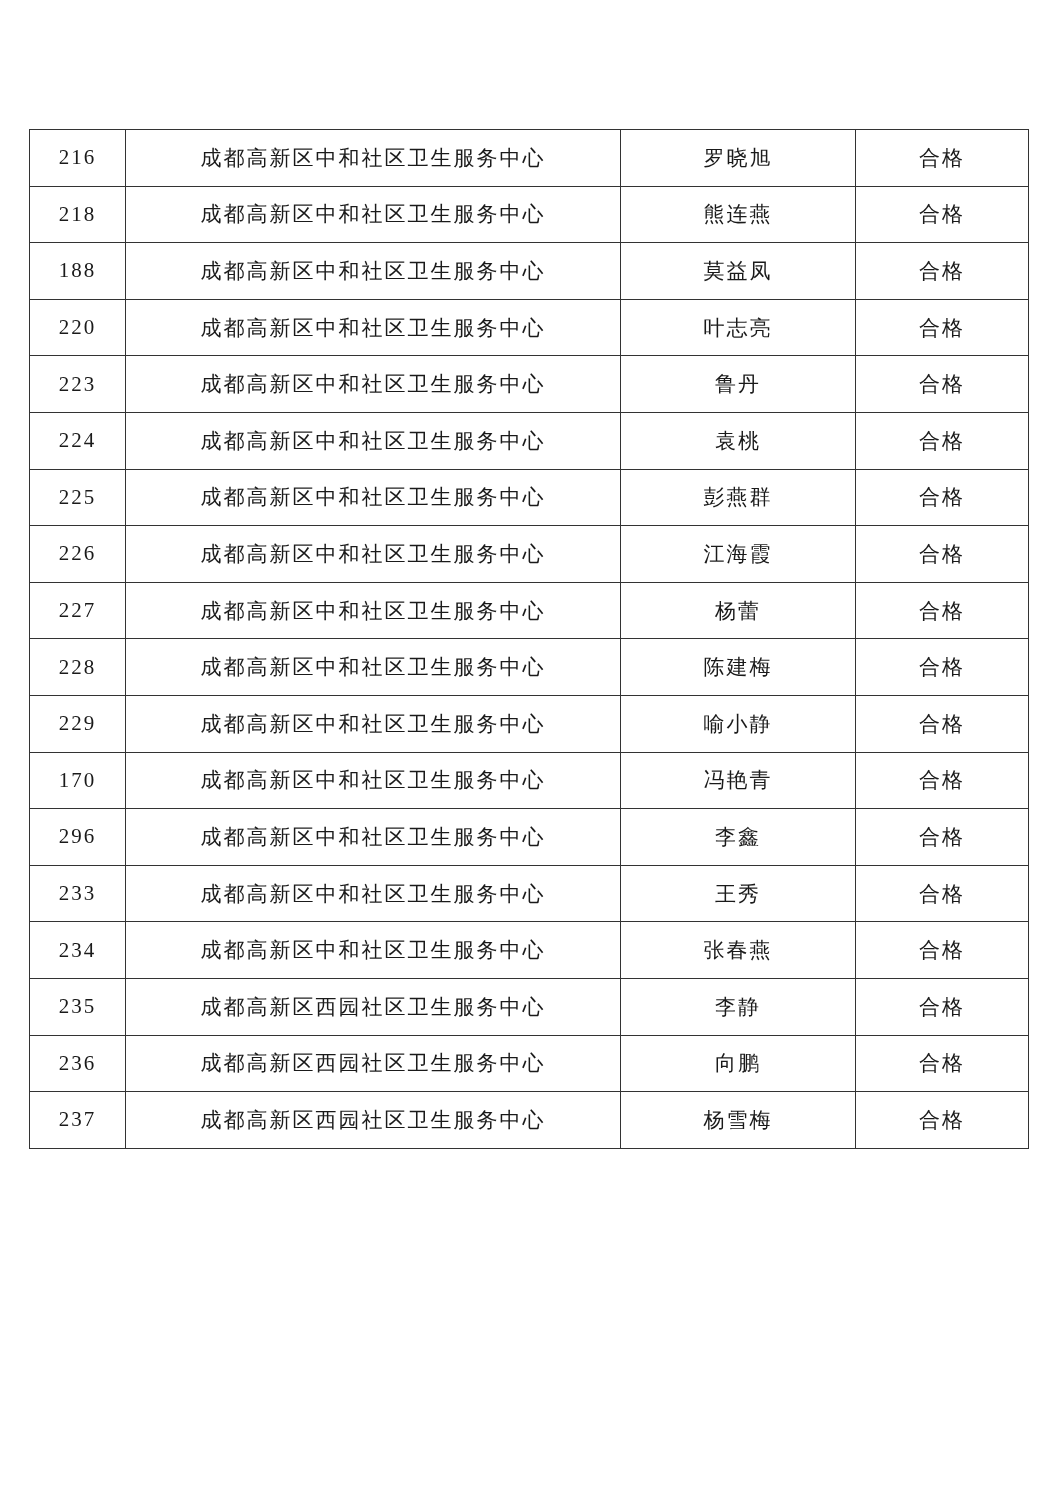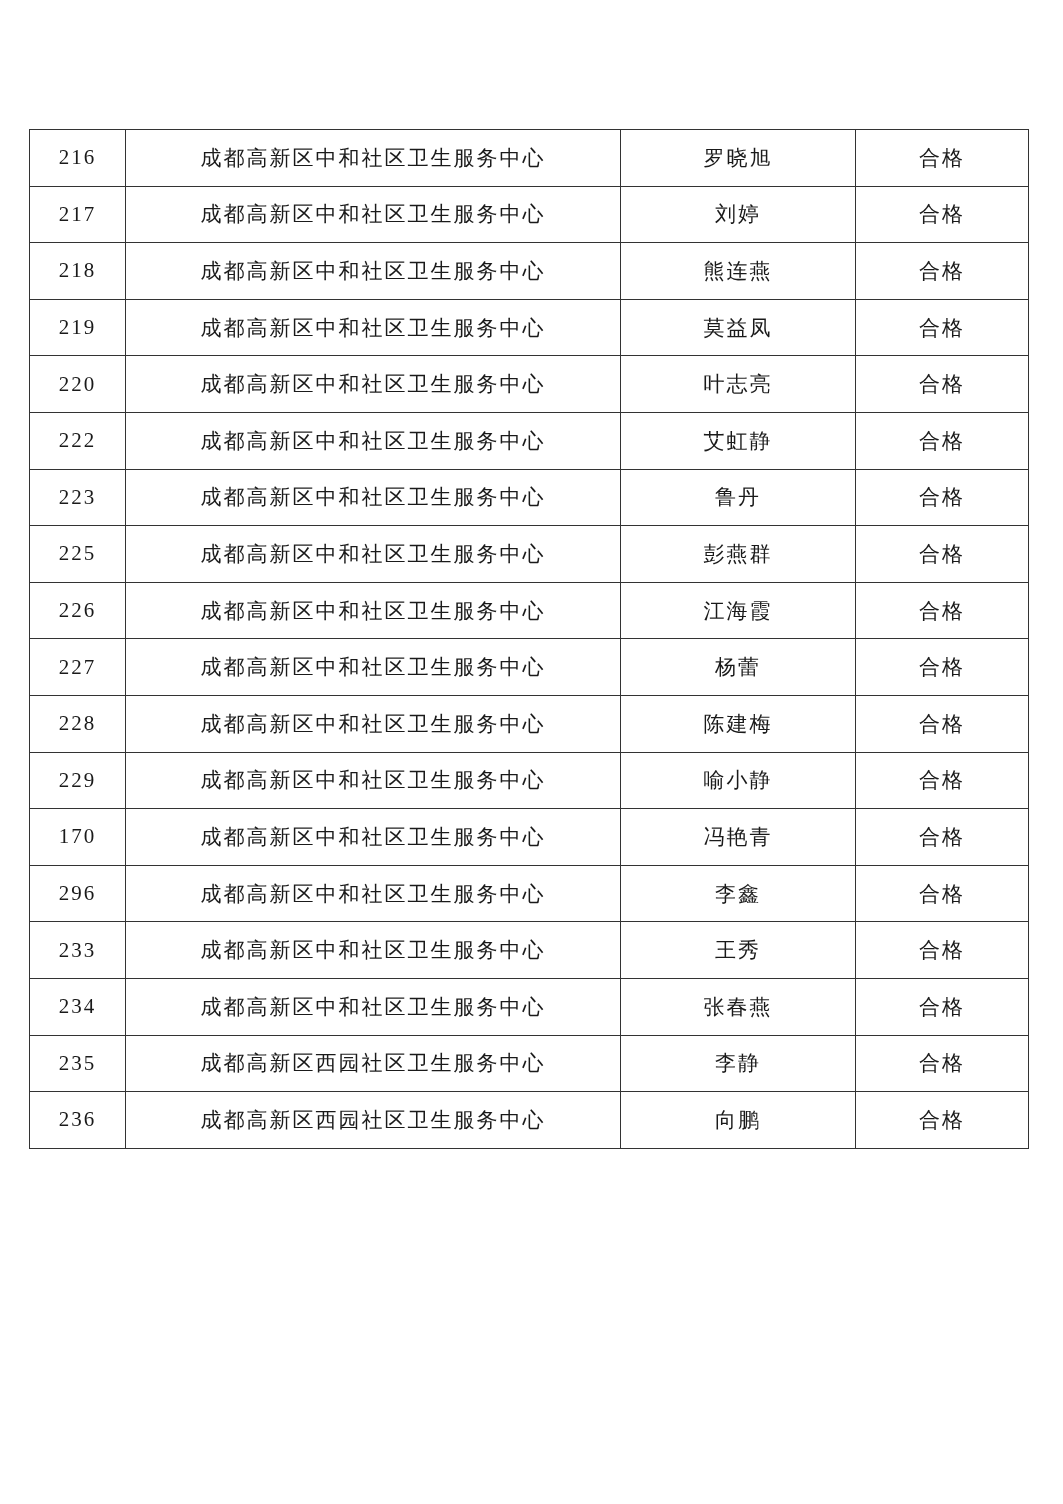--- a/index.html
+++ b/index.html
@@ -64,53 +64,47 @@
         <col class="c-result">
     </colgroup>
     <tbody id="roster-body">
     <tr>
           <td class="no">216</td>
           <td class="org">成都高新区中和社区卫生服务中心</td>
           <td class="name">罗晓旭</td>
           <td class="result">合格</td>
         </tr>
         <tr>
-          <td class="no">217</td>
-          <td class="org">成都高新区中和社区卫生服务中心</td>
-          <td class="name">刘婷</td>
-          <td class="result">合格</td>
-        </tr>
-        <tr>
           <td class="no">218</td>
           <td class="org">成都高新区中和社区卫生服务中心</td>
           <td class="name">熊连燕</td>
           <td class="result">合格</td>
         </tr>
         <tr>
-          <td class="no">219</td>
+          <td class="no">188</td>
           <td class="org">成都高新区中和社区卫生服务中心</td>
           <td class="name">莫益凤</td>
           <td class="result">合格</td>
         </tr>
         <tr>
           <td class="no">220</td>
           <td class="org">成都高新区中和社区卫生服务中心</td>
           <td class="name">叶志亮</td>
           <td class="result">合格</td>
         </tr>
         <tr>
-          <td class="no">222</td>
+          <td class="no">223</td>
           <td class="org">成都高新区中和社区卫生服务中心</td>
-          <td class="name">艾虹静</td>
+          <td class="name">鲁丹</td>
           <td class="result">合格</td>
         </tr>
         <tr>
-          <td class="no">223</td>
+          <td class="no">224</td>
           <td class="org">成都高新区中和社区卫生服务中心</td>
-          <td class="name">鲁丹</td>
+          <td class="name">袁桃</td>
           <td class="result">合格</td>
         </tr>
         <tr>
           <td class="no">225</td>
           <td class="org">成都高新区中和社区卫生服务中心</td>
           <td class="name">彭燕群</td>
           <td class="result">合格</td>
         </tr>
         <tr>
           <td class="no">226</td>
@@ -165,15 +159,21 @@
           <td class="org">成都高新区西园社区卫生服务中心</td>
           <td class="name">李静</td>
           <td class="result">合格</td>
         </tr>
         <tr>
           <td class="no">236</td>
           <td class="org">成都高新区西园社区卫生服务中心</td>
           <td class="name">向鹏</td>
           <td class="result">合格</td>
         </tr>
+        <tr>
+          <td class="no">237</td>
+          <td class="org">成都高新区西园社区卫生服务中心</td>
+          <td class="name">杨雪梅</td>
+          <td class="result">合格</td>
+        </tr>
       </tbody>
   </table>
 </div>
 
 </body></html>

